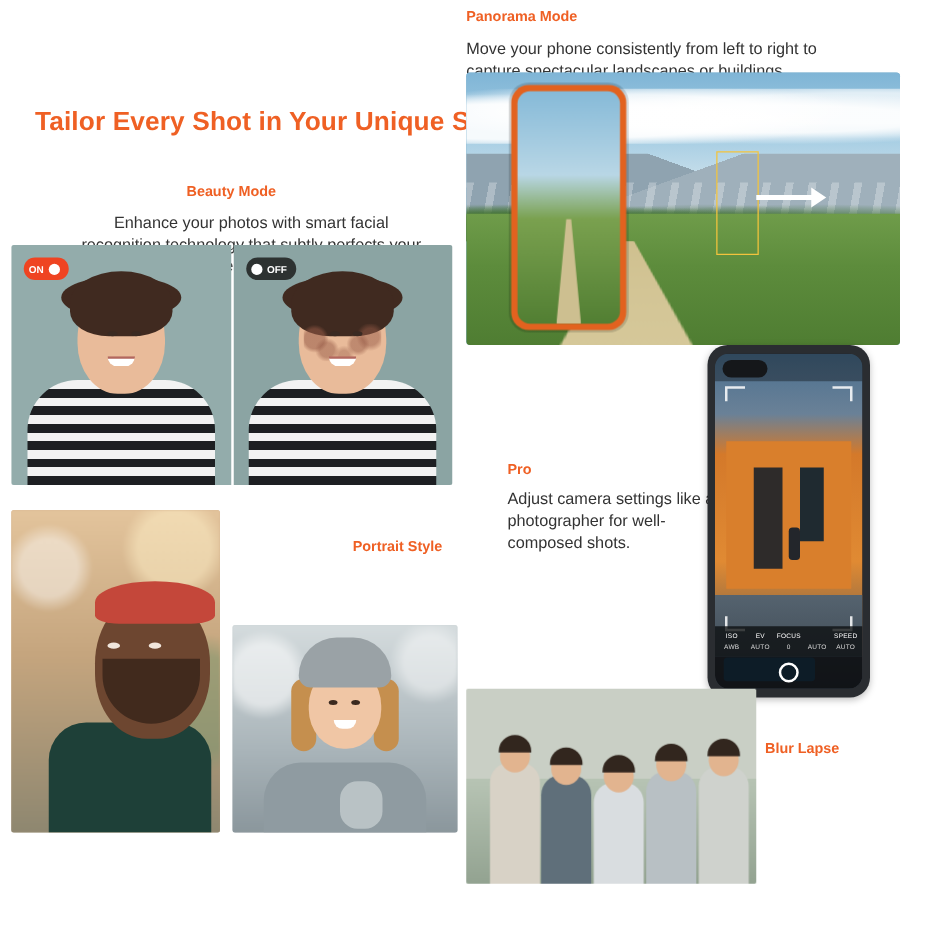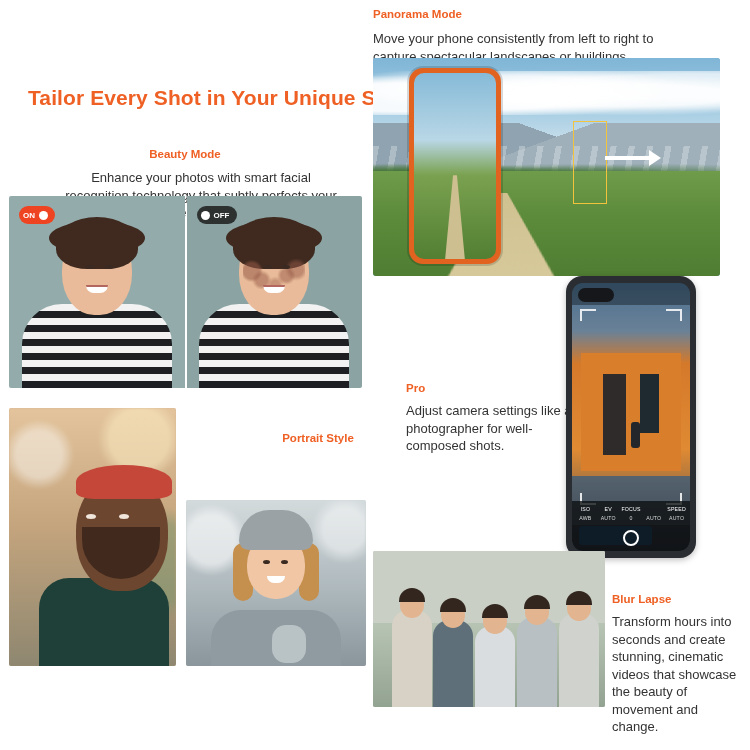--- a/index.html
+++ b/index.html
@@ -243,21 +243,21 @@
   .toggle .dot {
     width: 9px; height: 9px; border-radius: 50%;
     background: #ffffff;
   }
   .toggle.on .dot { order: 2; }
   .toggle.off .dot { order: 0; background:#ffffff; }
 
   
   .pro-text {
     position: absolute;
-    left: 406px; top: 382px;
+    left: 406px; top: 370px;
     width: 180px;
   }
   .pro-text .sec-desc { margin-top: 8px; }
 
   .pro-phone {
     position: absolute;
     left: 566px; top: 276px;
     width: 130px; height: 282px;
     background: #2a2d31;
     border-radius: 16px;
@@ -673,16 +673,15 @@
       <div class="tl-hair"></div>
     </div>
     <div class="tl-person" style="left:80%; height:60%; background:#cfd2cd;">
       <div class="tl-head"></div>
       <div class="tl-hair"></div>
     </div>
   </div>
 
   <div class="tl-text">
     <div class="sec-title">Blur Lapse</div>
-    <div class="sec-desc">Transform hours into seconds and create stunning, cinematic videos that showcase the beauty of movement and change.</div>
   </div>
 
 </div>
 
 </body></html>

